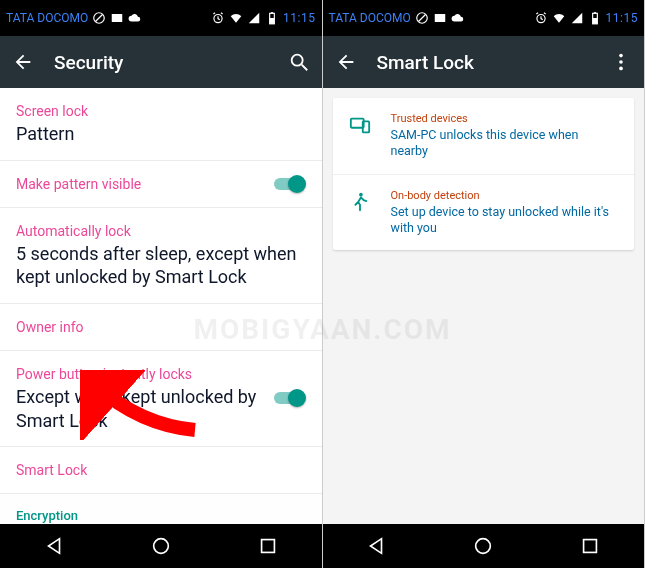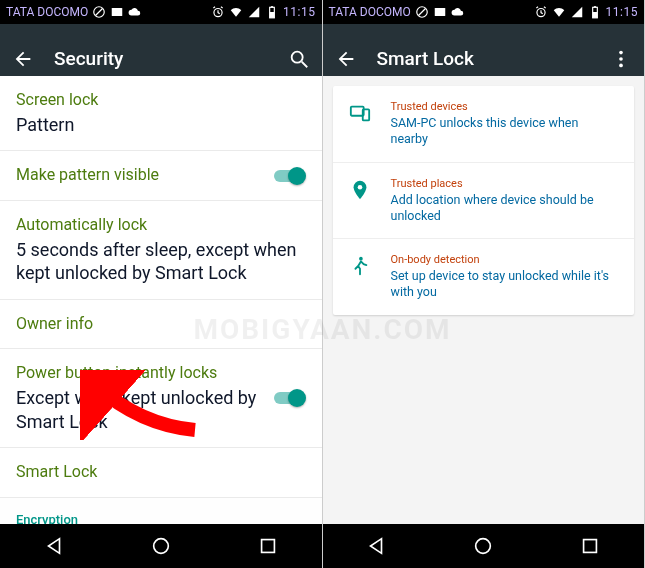--- a/index.html
+++ b/index.html
@@ -17,23 +17,23 @@
     height: 568px;
     display: flex;
     flex-direction: column;
     position: relative;
     border-right: 1px solid #ccc;
   }
   .phone:last-child { border-right: none; }
 
   
   .statusbar {
-    height: 24px;
+    height: 36px;
     background: #000;
-    color: #c4b5fd;
+    color: #3b82f6;
     display: flex;
     align-items: center;
     justify-content: space-between;
     font-size: 12px;
     padding: 0 6px;
   }
   .statusbar .sb-left, .statusbar .sb-right {
     display: flex;
     align-items: center;
     gap: 4px;
@@ -41,21 +41,21 @@
   .sb-icon { width: 14px; height: 14px; display: inline-flex; align-items: center; justify-content: center; }
   .sb-icon svg { width: 14px; height: 14px; fill: #fff; }
   .sb-time { font-size: 12px; letter-spacing: 0.5px; }
 
   
   .actionbar {
     height: 52px;
     background: #263238;
     color: #fff;
     display: flex;
-    align-items: flex-end;
+    align-items: center;
     padding: 6px 12px;
     gap: 20px;
   }
   .actionbar .ab-title {
     font-size: 19px;
     font-weight: 500;
     flex: 1;
   }
   .ab-icon { width: 22px; height: 22px; display: inline-flex; align-items: center; justify-content: center; cursor: pointer; }
   .ab-icon svg { width: 22px; height: 22px; fill: #fff; }
@@ -77,21 +77,21 @@
   .list-item {
     padding: 14px 16px;
     border-bottom: 1px solid #eaeaea;
     display: flex;
     align-items: center;
     justify-content: space-between;
     gap: 12px;
     background: #fff;
   }
   .list-item .li-text { flex: 1; }
-  .li-title { font-size: 16px; color: #4d7c0f; line-height: 1.3; }
+  .li-title { font-size: 14px; color: #ec4899; line-height: 1.3; }
   .li-sub { font-size: 18px; color: #0f172a; line-height: 1.3; margin-top: 2px; }
 
   
   .switch {
     width: 34px; height: 18px; position: relative;
   }
   .switch .track {
     width: 30px; height: 12px; background: #80cbc4; border-radius: 6px;
     position: absolute; top: 3px; left: 2px;
   }
@@ -374,30 +374,20 @@
         <span class="li2-icon"><svg viewBox="0 0 24 24">
               <rect x="2" y="5" width="14" height="10" rx="1" fill="none" stroke="#009688" stroke-width="2"></rect>
               <rect x="15" y="8" width="7" height="12" rx="1" fill="none" stroke="#009688" stroke-width="2"></rect>
             </svg></span>
         <div class="li2-text">
           <div class="li2-title">Trusted devices</div>
           <div class="li2-sub">SAM-PC unlocks this device when nearby</div>
         </div>
       </div>
 
-      <div class="list-item2">
-        <span class="li2-icon"><svg viewBox="0 0 24 24">
-              <path d="M12 2a7 7 0 017 7c0 5-7 13-7 13S5 14 5 9a7 7 0 017-7z"></path>
-              <circle cx="12" cy="9" r="2.5" fill="#fff"></circle>
-            </svg></span>
-        <div class="li2-text">
-          <div class="li2-title">Trusted places</div>
-          <div class="li2-sub">Add location where device should be unlocked</div>
-        </div>
-      </div>
 
 
       <div class="list-item2">
         <span class="li2-icon"><svg viewBox="0 0 24 24">
               <circle cx="13" cy="4" r="2"></circle>
               <path d="M13 7l-3 5 2 3v6M13 7l3 3 3 1M10 12l-3 3" stroke="#009688" stroke-width="2" fill="none" stroke-linecap="round"></path>
             </svg></span>
         <div class="li2-text">
           <div class="li2-title">On-body detection</div>
           <div class="li2-sub">Set up device to stay unlocked while it's with you</div>

